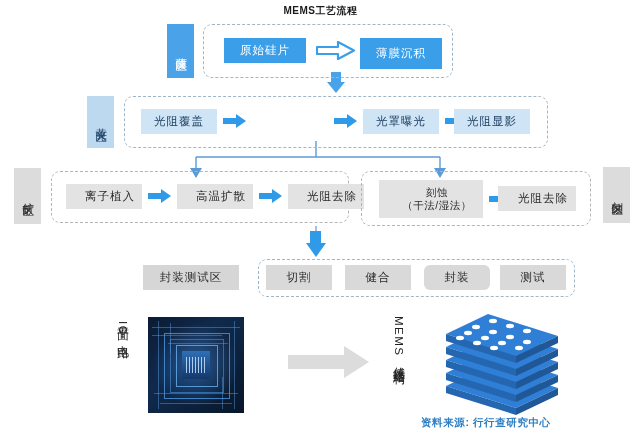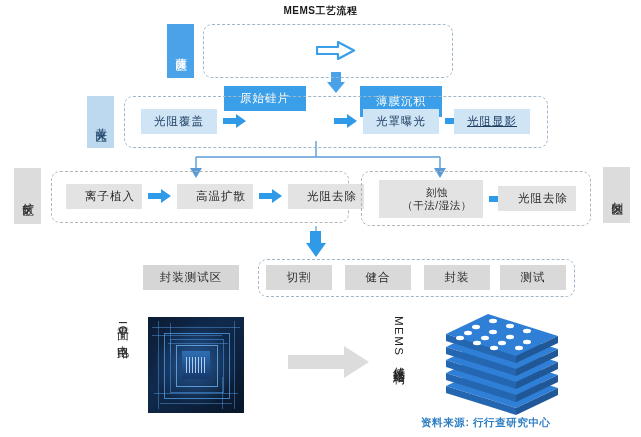--- a/index.html
+++ b/index.html
@@ -40,21 +40,21 @@
   }
   .dashgroup.gray{border-color:#b4b4b4;}
 
   
   .step{
     display:flex;align-items:center;justify-content:center;
     text-align:center;
     font-size:11.5px;letter-spacing:1px;
     line-height:1.25;
   }
-  .step.solidblue{background:#3a9fe8;color:#ffffff;margin-top:48px;}
+  .step.solidblue{background:#3a9fe8;color:#ffffff;}
   .step.paleblue{background:#cfe4f5;color:#1f3f63;}
   .step.gray{background:#e3e3e3;color:#2b2b2b;padding-left:12px;}
   .step.gray2{background:#d9d9d9;color:#2b2b2b;}
   .step.graylabel{background:#d6d6d6;color:#2b2b2b;}
   .step.small{font-size:10.5px;letter-spacing:.5px;}
 
   
   .arrowbox{display:block;}
   .arrowbox svg{display:block;}
 
@@ -157,21 +157,21 @@
   </div>
 
   <div class="abs step paleblue" style="left:363px;top:109px;width:76px;height:25px;">光罩曝光</div>
 
   <div class="abs arrowbox" style="left:445px;top:113px;">
     <svg width="24" height="16" viewBox="0 0 24 16">
       <polygon points="0,5 13,5 13,1 23,8 13,15 13,11 0,11" fill="#2f9ae8"></polygon>
     </svg>
   </div>
 
-  <div class="abs step paleblue" style="left:454px;top:109px;width:76px;height:25px;text-decoration:underline;">光阻显影</div>
+  <div class="abs step paleblue" style="left:454px;top:109px;width:76px;height:25px;">光阻显影</div>
 
   <div class="abs vlabel gray" style="left:14px;top:168px;width:27px;height:56px;">扩散区</div>
 
   <div class="abs dashgroup gray" style="left:51px;top:171px;width:298px;height:52px;"></div>
 
   <div class="abs step gray" style="left:66px;top:184px;width:76px;height:25px;">离子植入</div>
 
   <div class="abs arrowbox" style="left:148px;top:188px;">
     <svg width="24" height="16" viewBox="0 0 24 16">
       <polygon points="0,5 13,5 13,1 23,8 13,15 13,11 0,11" fill="#2f9ae8"></polygon>
@@ -206,21 +206,21 @@
   <div class="abs vlabel gray" style="left:603px;top:167px;width:27px;height:56px;">刻蚀区</div>
 
   <div class="abs step graylabel" style="left:143px;top:265px;width:96px;height:25px;font-size:11.5px;letter-spacing:1px;text-align:center;">封装测试区</div>
 
   <div class="abs dashgroup" style="left:258px;top:259px;width:317px;height:38px;"></div>
 
   <div class="abs step gray2" style="left:266px;top:265px;width:66px;height:25px;">切割</div>
 
   <div class="abs step gray2" style="left:345px;top:265px;width:66px;height:25px;">健合</div>
 
-  <div class="abs step gray2" style="left:424px;top:265px;width:66px;height:25px;">封装</div>
+  <div class="abs step gray2" style="left:424px;top:265px;width:66px;height:25px;border-radius:6px;">封装</div>
 
   <div class="abs step gray2" style="left:500px;top:265px;width:66px;height:25px;">测试</div>
 
   <div class="abs vtext" style="left:112px;top:318px;width:18px;height:100px;">
     <span>平</span>
     <span>面</span>
     <span class="lat">IC</span>
     <span>电</span>
     <span>路</span>
   </div>

